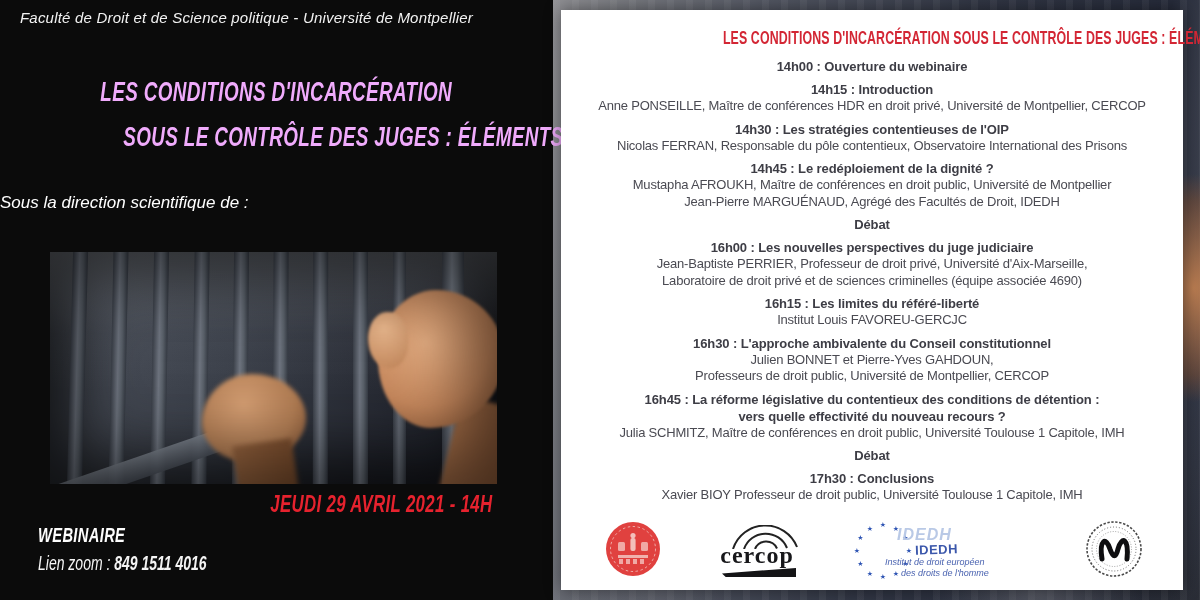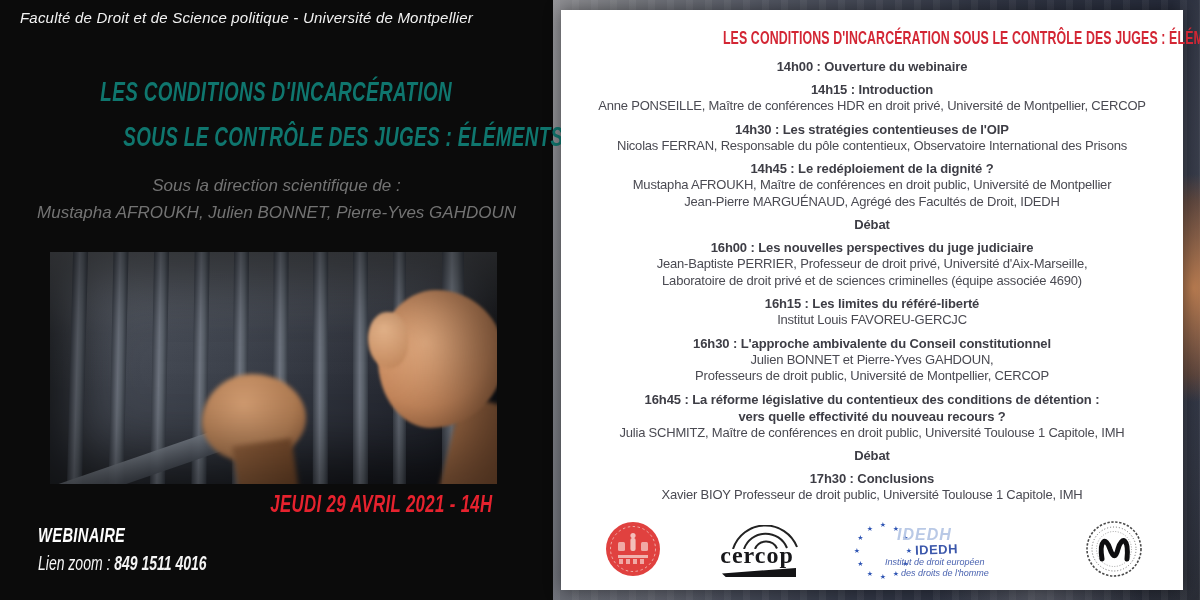--- a/index.html
+++ b/index.html
@@ -18,23 +18,23 @@
       linear-gradient(102deg,#909094 0%,#77797f 10%,#525662 28%,#313644 55%,#262b3a 80%,#20253300 100%),
       linear-gradient(180deg,#6d6f77 0%,#3c4150 55%,#2a2d36 100%);
   }
   
   .left-panel{position:absolute;left:0;top:0;width:553px;height:600px;background:#0b0b0b;color:#fff;font-style:italic;}
   .left-header{position:absolute;top:9px;left:20px;font-size:15px;letter-spacing:.2px;color:#f2f2f2;}
   .cond{display:inline-block;white-space:nowrap;transform:scaleX(.7);transform-origin:center;}
   .cond-left{transform-origin:left center;}
   .cond-right{transform-origin:right center;}
   .left-title{position:absolute;top:70px;left:0;width:553px;text-align:center;font-weight:700;
-    font-size:27px;line-height:45px;color:#0f766e;letter-spacing:.5px;}
-  .direction{position:absolute;top:172px;left:0;width:553px;text-align:center;
-    font-size:17px;line-height:27px;color:#737373;}
+    font-size:27px;line-height:45px;color:#f0abfc;letter-spacing:.5px;}
+  .direction{position:absolute;top:189px;left:0;width:553px;
+    font-size:17px;line-height:27px;color:#ffffff;}
   
   .photo{position:absolute;left:50px;top:252px;width:447px;height:232px;overflow:hidden;
     background:linear-gradient(100deg,#4b505a 0%,#3a3f49 40%,#262932 75%,#1d2028 100%);
     box-shadow:inset 0 0 60px 18px rgba(0,0,0,.55);}
   .photo .lightwash{position:absolute;inset:0;
     background:linear-gradient(to bottom, rgba(205,210,216,.28), rgba(205,210,216,.05) 35%, transparent 60%);}
   .bar{position:absolute;top:-12px;height:260px;width:15px;
     background:linear-gradient(to right,#3a3f48,#6d737e 45%,#596069 70%,#343942);}
   .bar.b1{left:20px;transform:rotate(1.5deg);}
   .bar.b2{left:61px;transform:rotate(1.2deg);}
@@ -100,21 +100,20 @@
 <div class="left-panel">
   <div class="left-header">Faculté de Droit et de Science politique - Université de Montpellier</div>
 
   <div class="left-title">
     <div><span class="cond">LES CONDITIONS D'INCARCÉRATION</span></div>
     <div><span class="cond">SOUS LE CONTRÔLE DES JUGES : ÉLÉMENTS D'ACTUALITÉ</span></div>
   </div>
 
   <div class="direction">
     <div>Sous la direction scientifique de :</div>
-    <div>Mustapha AFROUKH, Julien BONNET, Pierre-Yves GAHDOUN</div>
   </div>
 
   <div class="photo">
     <div class="lightwash"></div>
     <div class="bar b1"></div>
     <div class="bar b2"></div>
     <div class="bar b3"></div>
     <div class="bar b4"></div>
     <div class="bar b5"></div>
     <div class="bar b6"></div>

